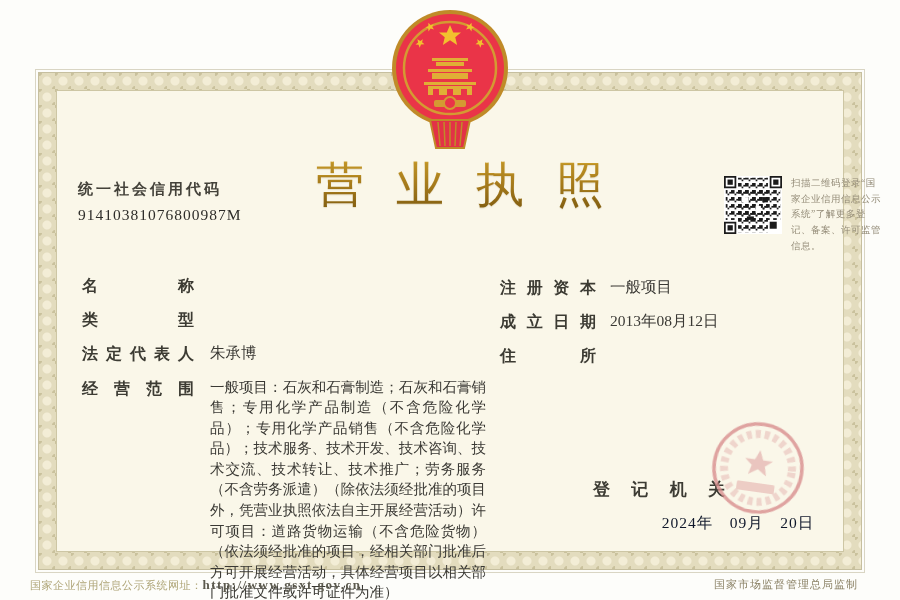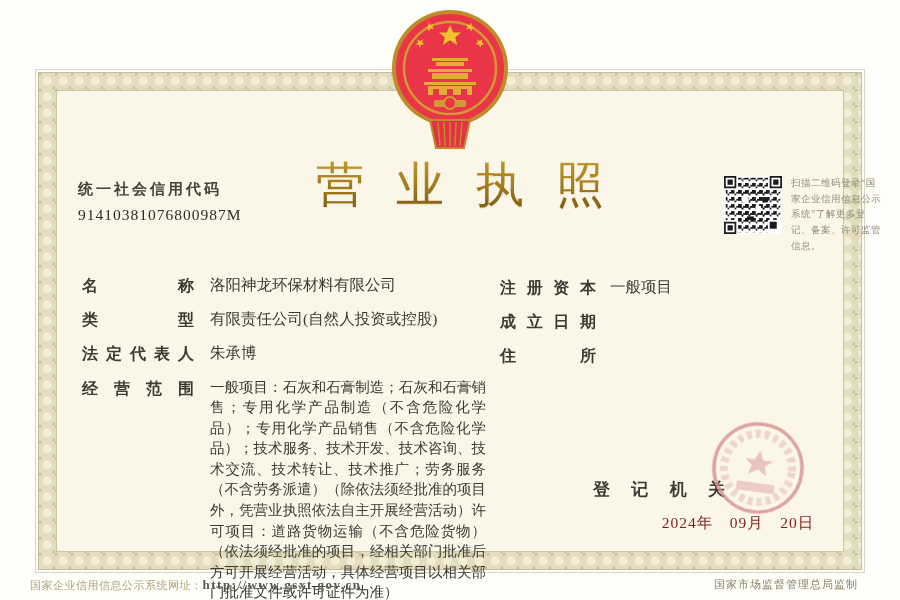--- a/index.html
+++ b/index.html
@@ -67,21 +67,21 @@
   .val.scope{width:278px;font-size:14.5px;line-height:1.42;text-align:justify;}
   .val.addr{width:252px;}
   
   .authority{
     position:absolute;left:593px;top:478px;width:132px;z-index:2;
     font-family:"Liberation Sans","DejaVu Sans",sans-serif;
     font-weight:bold;font-size:17px;color:#3c3b33;
   }
   .reg-date{
     position:absolute;left:638px;top:513px;width:200px;z-index:2;
-    font-size:15.5px;color:#7f1d1d;text-align:center;letter-spacing:1px;
+    font-size:15.5px;color:#0f172a;text-align:center;letter-spacing:1px;
   }
   .stamp{
     position:absolute;left:710px;top:420px;z-index:4;
     transform:rotate(8deg);opacity:0.8;filter:blur(0.4px);
   }
   
   .footer-left{position:absolute;left:30px;top:575px;z-index:2;white-space:nowrap;}
   .footer-left .f-label{font-size:11px;color:#aea476;letter-spacing:0.5px;}
   .footer-left .f-url{
     font-family:Liberation Serif, serif;
@@ -172,28 +172,26 @@
   </svg>
   <div class="qr-caption">扫描二维码登录“国家企业信用信息公示系统”了解更多登记、备案、许可监管信息。</div>
 </div>
 
 <div class="left-col">
   <div class="row">
     <span class="lab char-justify">
         <span>名</span>
         <span>称</span>
       </span>
-    <span class="val">洛阳神龙环保材料有限公司</span>
   </div>
   <div class="row">
     <span class="lab char-justify">
         <span>类</span>
         <span>型</span>
       </span>
-    <span class="val">有限责任公司(自然人投资或控股)</span>
   </div>
   <div class="row">
     <span class="lab char-justify">
         <span>法</span>
         <span>定</span>
         <span>代</span>
         <span>表</span>
         <span>人</span>
       </span>
     <span class="val">朱承博</span>
@@ -219,20 +217,21 @@
       </span>
     <span class="val">一般项目</span>
   </div>
   <div class="row">
     <span class="lab char-justify">
         <span>成</span>
         <span>立</span>
         <span>日</span>
         <span>期</span>
       </span>
+    <span class="val">2013年08月12日</span>
   </div>
   <div class="row">
     <span class="lab char-justify">
         <span>住</span>
         <span>所</span>
       </span>
   </div>
 </div>
 
 <div class="authority char-justify">

